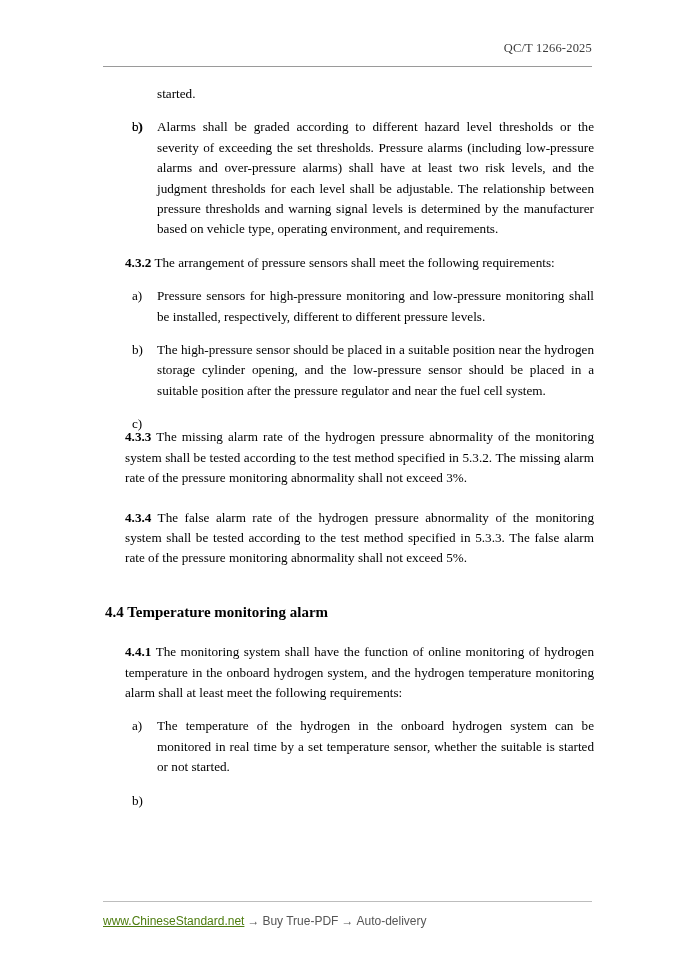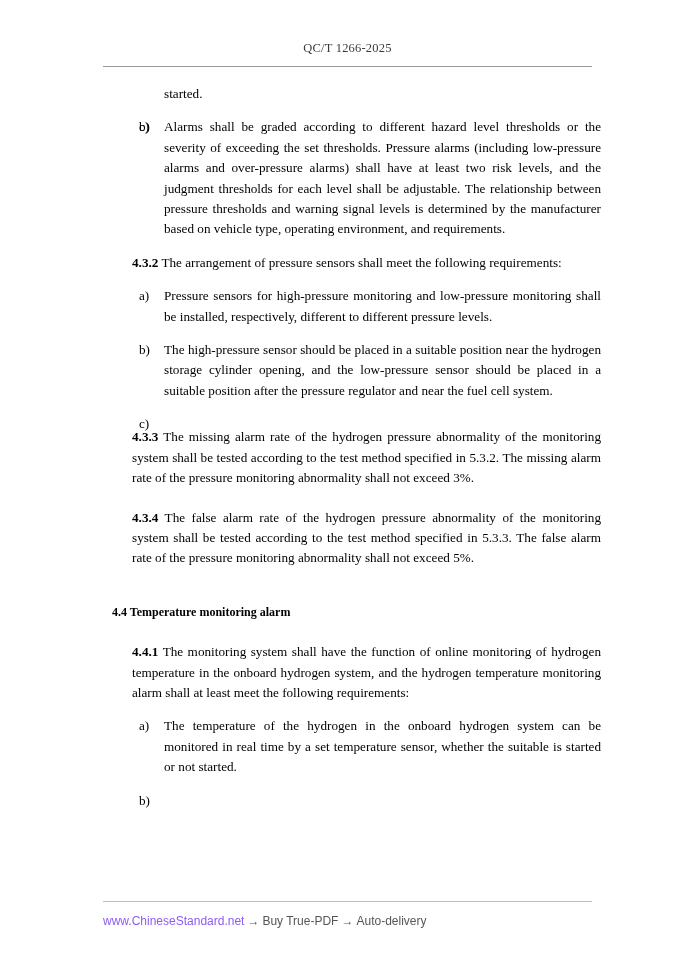--- a/index.html
+++ b/index.html
@@ -17,42 +17,42 @@
     color: #000000;
     overflow: hidden;
   }
 
   
   .header {
     position: absolute;
     top: 38px;
     left: 103px;
     width: 489px;
-    text-align: center;
+    text-align: right;
   }
   .header-title {
     font-family: "Liberation Serif", "DejaVu Serif", serif;
     font-size: 12.5px;
     color: #3a3a3a;
     letter-spacing: 0.2px;
   }
   .header-rule {
     position: absolute;
     top: 66px;
     left: 103px;
     width: 489px;
     height: 1px;
     background: #9a9a9a;
   }
 
   
   .content {
     position: absolute;
     top: 84px;
-    left: 112px;
+    left: 105px;
     width: 489px;
   }
 
   p {
     margin: 0;
     font-size: 13.2px;
     line-height: 20.4px;
     text-align: justify;
     text-justify: inter-word;
   }
@@ -60,21 +60,21 @@
   .para {
     margin-bottom: 13px;
     margin-left: 20px;
   }
 
   .num {
     font-weight: bold;
   }
 
   .sec-heading {
-    font-size: 12px;
+    font-size: 15px;
     line-height: 20.4px;
     font-weight: bold;
     margin: 0;
   }
 
   
   .cont-line {
     padding-left: 52px;
     margin-bottom: 12px;
   }
@@ -129,21 +129,22 @@
     display: flex;
     align-items: center;
     justify-content: space-between;
   }
   .footer-left {
     display: flex;
     align-items: center;
     white-space: pre;
   }
   .footer-url {
-    color: #8b5cf6;
+    text-decoration: underline;
+    color: #4d7c0f;
   }
   .footer-arrow {
     padding: 0 3px;
   }
   .footer-right {
     white-space: pre;
     padding-right: 2px;
   }
   .footer-right b {
     font-weight: bold;

